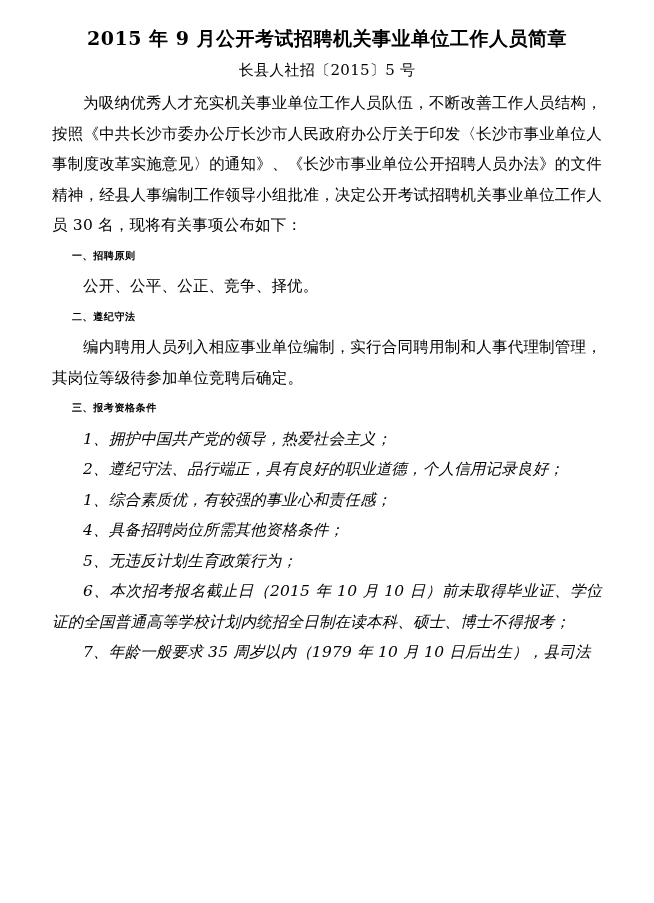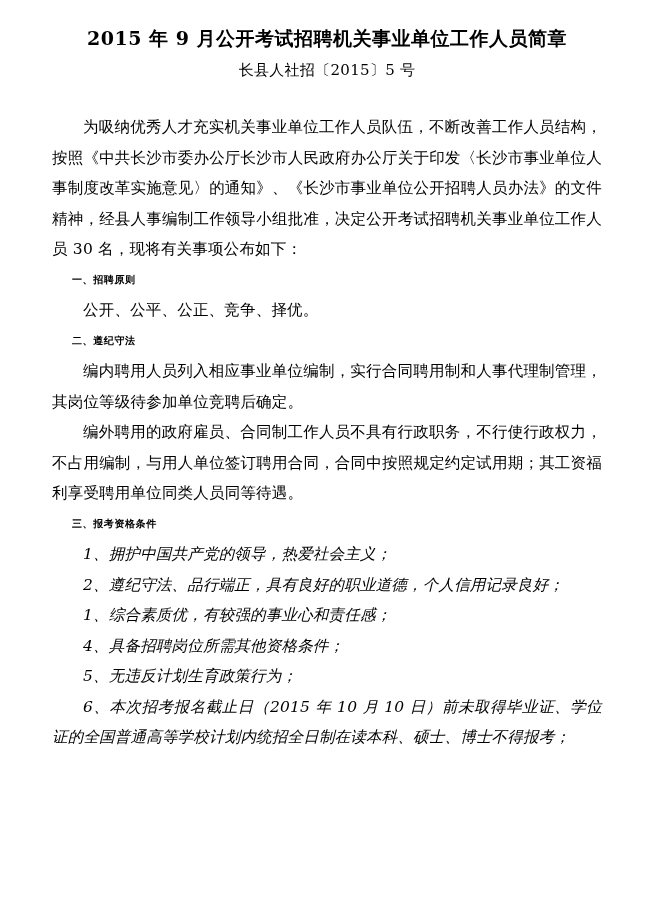--- a/index.html
+++ b/index.html
@@ -32,21 +32,21 @@
     display: block;
   }
   .doc-number {
     text-align: center;
     font-size: 15px;
     line-height: 24px;
     margin-top: 4px;
     letter-spacing: 0.3px;
   }
   .body-block {
-    margin-top: 30px;
+    margin-top: 6px;
   }
   p.para {
     margin: 0;
     font-size: 15.5px;
     line-height: 30.5px;
     text-align: justify;
     text-justify: inter-ideograph;
     text-indent: 2em;
     letter-spacing: 0.2px;
   }
@@ -82,24 +82,24 @@
 
   <div class="body-block">
 
     <p class="para">为吸纳优秀人才充实机关事业单位工作人员队伍，不断改善工作人员结构，按照《中共长沙市委办公厅长沙市人民政府办公厅关于印发〈长沙市事业单位人事制度改革实施意见〉的通知》、《长沙市事业单位公开招聘人员办法》的文件精神，经县人事编制工作领导小组批准，决定公开考试招聘机关事业单位工作人员 30 名，现将有关事项公布如下：</p>
 
     <p class="heading">一、招聘原则</p>
     <p class="para">公开、公平、公正、竞争、择优。</p>
 
     <p class="heading">二、遵纪守法</p>
     <p class="para">编内聘用人员列入相应事业单位编制，实行合同聘用制和人事代理制管理，其岗位等级待参加单位竞聘后确定。</p>
-    <p class="para">编外聘用的政府雇员、合同制工作人员不具有行政职务，不行使行政权力，不占用编制，与用人单位签订聘用合同，合同中按照规定约定试用期；其工资福利享受聘用单位同类人员同等待遇。</p>
 
     <p class="heading">三、报考资格条件</p>
     <p class="item">1、拥护中国共产党的领导，热爱社会主义；</p>
     <p class="item">2、遵纪守法、品行端正，具有良好的职业道德，个人信用记录良好；</p>
     <p class="item">1、综合素质优，有较强的事业心和责任感；</p>
     <p class="item">4、具备招聘岗位所需其他资格条件；</p>
     <p class="item">5、无违反计划生育政策行为；</p>
     <p class="item">6、本次招考报名截止日（2015 年 10 月 10 日）前未取得毕业证、学位证的全国普通高等学校计划内统招全日制在读本科、硕士、博士不得报考；</p>
+    <p class="item">7、年龄一般要求 35 周岁以内（1979 年 10 月 10 日后出生），县司法</p>
 
   </div>
 </div>
 
 </body></html>

